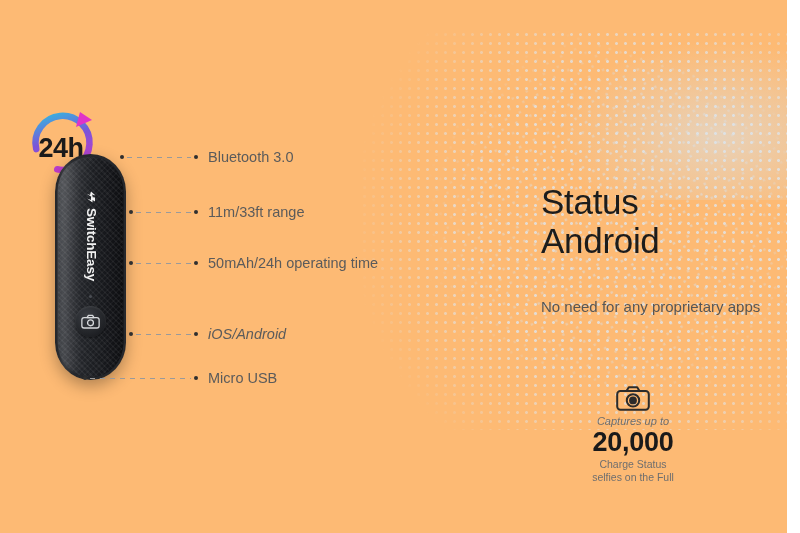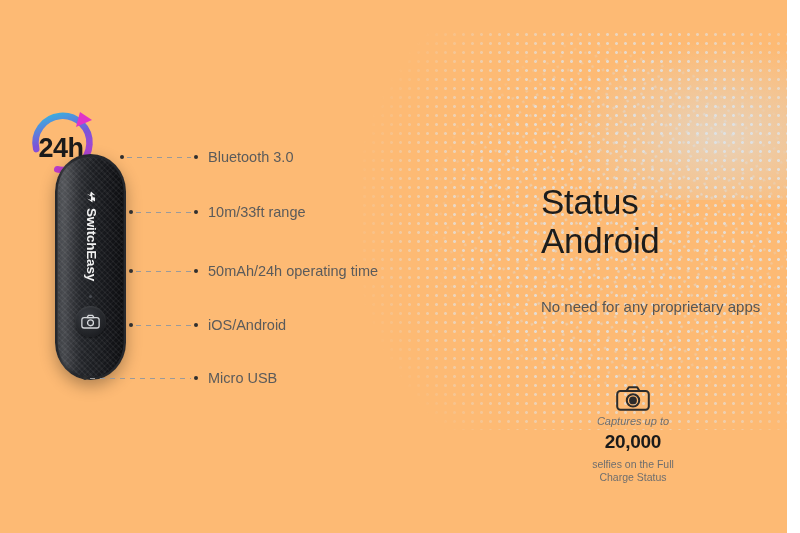--- a/index.html
+++ b/index.html
@@ -238,21 +238,21 @@
   }
   .stat-icon { display: flex; justify-content: center; }
   .stat-icon svg { display: block; }
   .stat-caption {
     margin-top: 4px;
     font-size: 11px;
     color: #6e6e6e;
     font-style: italic;
   }
   .stat-number {
-    font-size: 19px;
+    font-size: 27px;
     font-weight: bold;
     color: #1a1a1a;
     line-height: 30px;
     letter-spacing: -0.3px;
   }
   .stat-sub {
     font-size: 10.5px;
     color: #6e6e6e;
     line-height: 13px;
     margin-top: 1px;
@@ -311,31 +311,31 @@
     <span class="dot-src"></span>
     <span class="dash" style="width:64px"></span>
     <span class="dot-dst"></span>
     <span class="feature-label">Bluetooth 3.0</span>
   </div>
 
   <div class="feature" style="left:129px; top:203px;">
     <span class="dot-src"></span>
     <span class="dash" style="width:55px"></span>
     <span class="dot-dst"></span>
-    <span class="feature-label">10m/33ft range</span>
-  </div>
-
-  <div class="feature" style="left:129px; top:262px;">
+    <span class="feature-label">11m/33ft range</span>
+  </div>
+
+  <div class="feature" style="left:129px; top:254px;">
     <span class="dot-src"></span>
     <span class="dash" style="width:55px"></span>
     <span class="dot-dst"></span>
     <span class="feature-label">50mAh/24h operating time</span>
   </div>
 
-  <div class="feature" style="left:129px; top:316px;">
+  <div class="feature" style="left:129px; top:325px;font-style:italic;">
     <span class="dot-src"></span>
     <span class="dash" style="width:55px"></span>
     <span class="dot-dst"></span>
     <span class="feature-label">iOS/Android</span>
   </div>
 
   <div class="feature" style="left:83px; top:369px;text-align:right;">
     <span class="dot-src"></span>
     <span class="dash" style="width:101px"></span>
     <span class="dot-dst"></span>
@@ -353,18 +353,18 @@
       <svg width="34" height="25" viewBox="0 0 34 25">
         <rect x="1.2" y="5" width="31.6" height="18.8" rx="3.2" fill="none" stroke="#2b2b2b" stroke-width="2"></rect>
         <path d="M10.5 5 L12.8 1.2 L21.2 1.2 L23.5 5 Z" fill="none" stroke="#2b2b2b" stroke-width="2" stroke-linejoin="round"></path>
         <circle cx="17" cy="14.4" r="6.2" fill="none" stroke="#2b2b2b" stroke-width="2"></circle>
         <circle cx="17" cy="14.4" r="3.9" fill="#2b2b2b"></circle>
       </svg>
     </div>
     <div class="stat-caption">Captures up to</div>
     <div class="stat-number">20,000</div>
     <div class="stat-sub">
+      <div>Charge Status</div>
       <div>selfies on the Full</div>
-      <div>Charge Status</div>
     </div>
   </div>
 
 </div>
 
 </body></html>

